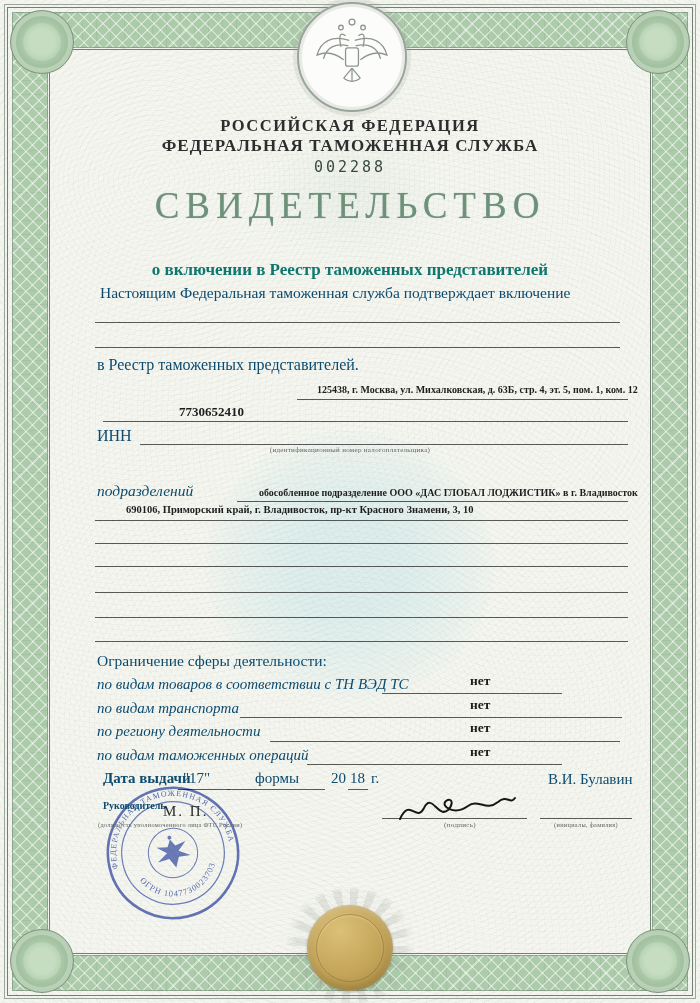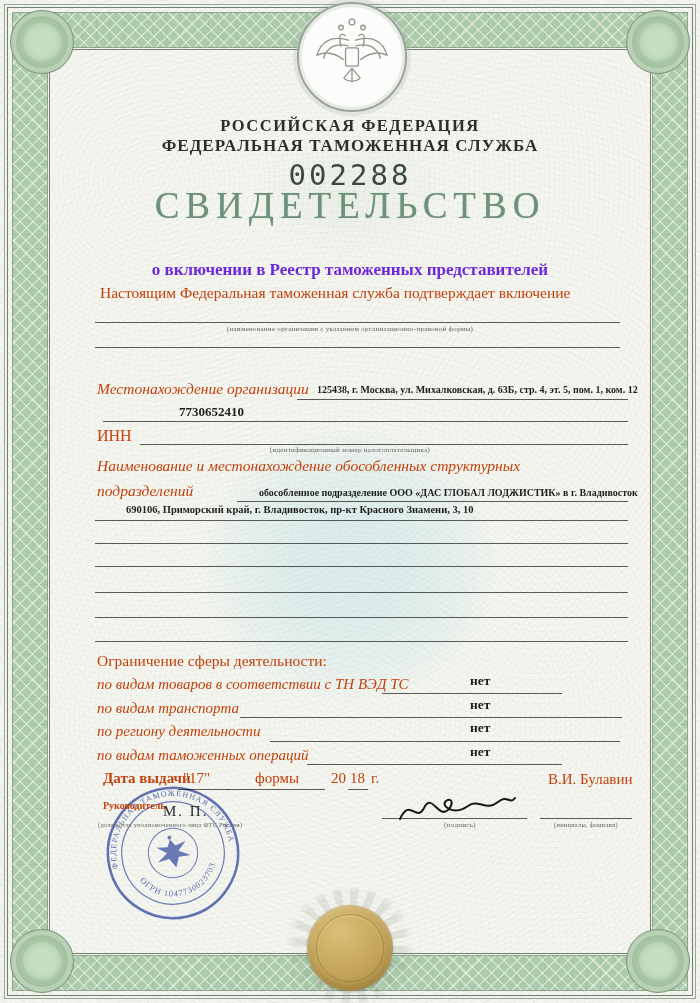--- a/index.html
+++ b/index.html
@@ -51,28 +51,28 @@
   
   .emblem{position:absolute;left:297px;top:2px;width:106px;height:106px;border-radius:50%;
     background:#fcfdfa;border:2px solid #9aa59a;z-index:3;
     box-shadow:0 0 0 4px rgba(150,160,150,.18), inset 0 0 0 3px rgba(150,160,150,.2);
     display:flex;align-items:center;justify-content:center;}
   
   .row{position:absolute;left:0;width:100%;}
   .center{text-align:center;}
   .country{top:116px;font-weight:bold;font-size:16.5px;letter-spacing:1.5px;color:#2d2d2d;}
   .agency{top:136px;font-weight:bold;font-size:17px;letter-spacing:1px;color:#2d2d2d;}
-  .serial{top:158px;font-family:"DejaVu Sans Mono",monospace;font-size:29px;letter-spacing:3px;color:#39493e;}
+  .serial{top:158px;font-family:"DejaVu Sans Mono",monospace;font-size:15px;letter-spacing:3px;color:#39493e;}
   .doctitle{top:184px;font-size:37px;letter-spacing:6px;color:#6d9179;text-shadow:0 0 1px rgba(109,145,121,.45);}
   .numrow{top:240px;}
   .numrow .sign{font-size:14px;color:#333;margin-right:10px;}
   .numrow .num{font-size:15px;font-weight:600;border-bottom:1px solid #3c3c3c;padding:0 16px 1px 16px;color:#222;}
-  .subtitle{top:260px;font-weight:bold;font-size:17px;color:#6d28d9;}
+  .subtitle{top:260px;font-weight:bold;font-size:17px;color:#0f766e;}
   .abs{position:absolute;}
-  .txt{font-size:15.5px;color:#c2410c;}
+  .txt{font-size:15.5px;color:#0c4a6e;}
   .italic{font-style:italic;}
   .bold{font-weight:bold;}
   .val{font-weight:bold;color:#1e1e1e;white-space:nowrap;padding-left:16px;}
   .caption{font-size:7px;color:#60655f;letter-spacing:.3px;}
   .rule{position:absolute;height:1px;background:rgba(45,45,45,.78);}
   .no{font-weight:bold;font-size:13.5px;color:#1d1d1d;}
   
   .stamp{position:absolute;left:104px;top:784px;width:138px;height:138px;z-index:4;
     transform:rotate(-13deg);opacity:.93;mix-blend-mode:multiply;}
   .seal-mark{position:absolute;left:163px;top:803px;font-size:15px;letter-spacing:2px;color:#2a2a2a;z-index:5;}
@@ -127,35 +127,33 @@
 
   <div class="row center country">РОССИЙСКАЯ ФЕДЕРАЦИЯ</div>
   <div class="row center agency">ФЕДЕРАЛЬНАЯ ТАМОЖЕННАЯ СЛУЖБА</div>
   <div class="row center serial">002288</div>
   <div class="row center doctitle">СВИДЕТЕЛЬСТВО</div>
   <div class="row center subtitle">о включении в Реестр таможенных представителей</div>
 
   <div class="abs txt" style="left:100px;top:284px;">Настоящим Федеральная таможенная служба подтверждает включение</div>
 
   <div class="rule" style="left:95px;top:322px;width:525px;"></div>
-  <div class="row center caption" style="top:325px;">(наименование организации с указанием организационно-правовой формы)</div>
   <div class="rule" style="left:95px;top:347px;width:525px;"></div>
 
-
-  <div class="abs txt italic" style="left:97px;top:380px;">Местонахождение организации</div>
+  <div class="abs txt" style="left:97px;top:356px;font-size:16px;">в Реестр таможенных представителей.</div>
+
   <div class="abs val" style="left:301px;top:384px;font-size:10px;">125438, г. Москва, ул. Михалковская, д. 63Б, стр. 4, эт. 5, пом. 1, ком. 12</div>
   <div class="rule" style="left:297px;top:399px;width:331px;"></div>
 
   <div class="abs val" style="left:163px;top:404px;font-size:13px;">7730652410</div>
   <div class="rule" style="left:103px;top:421px;width:525px;"></div>
   <div class="abs txt" style="left:97px;top:427px;font-size:16px;">ИНН</div>
   <div class="rule" style="left:140px;top:444px;width:488px;"></div>
   <div class="row center caption" style="top:446px;">(идентификационный номер налогоплательщика)</div>
 
-  <div class="abs txt italic" style="left:97px;top:457px;">Наименование и местонахождение обособленных структурных</div>
   <div class="abs txt italic" style="left:97px;top:482px;">подразделений</div>
   <div class="abs val" style="left:243px;top:487px;font-size:10px;">обособленное подразделение ООО «ДАС ГЛОБАЛ ЛОДЖИСТИК» в г. Владивосток</div>
   <div class="rule" style="left:237px;top:501px;width:391px;"></div>
   <div class="abs val" style="left:110px;top:504px;font-size:10.5px;">690106, Приморский край,  г. Владивосток, пр-кт Красного Знамени, 3, 10</div>
   <div class="rule" style="left:95px;top:520px;width:533px;"></div>
 
   <div class="rule" style="left:95px;top:543px;width:533px;"></div>
   <div class="rule" style="left:95px;top:566px;width:533px;"></div>
   <div class="rule" style="left:95px;top:592px;width:533px;"></div>
   <div class="rule" style="left:95px;top:617px;width:533px;"></div>

